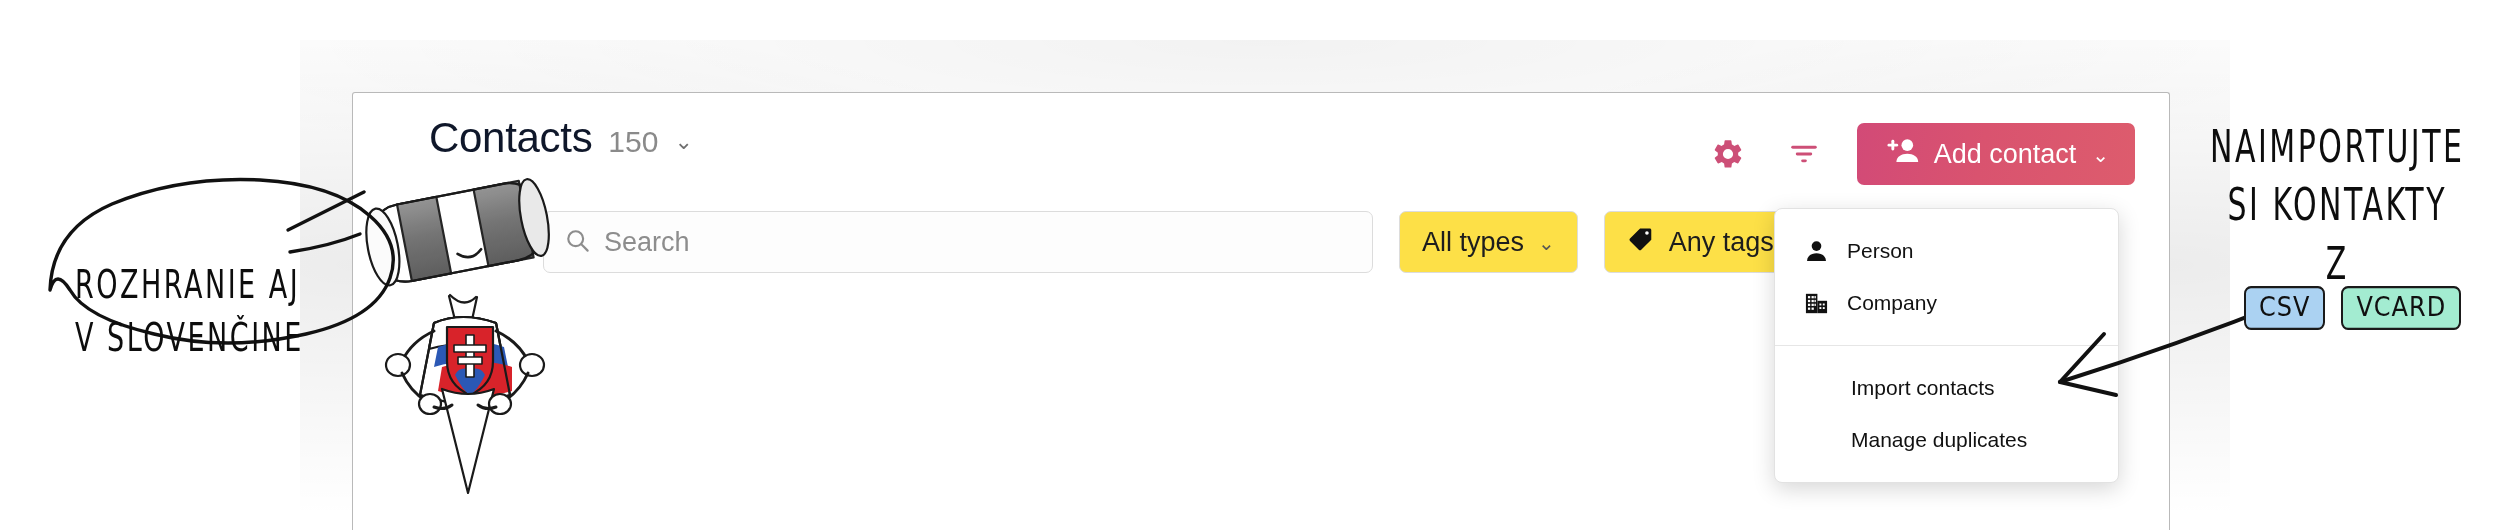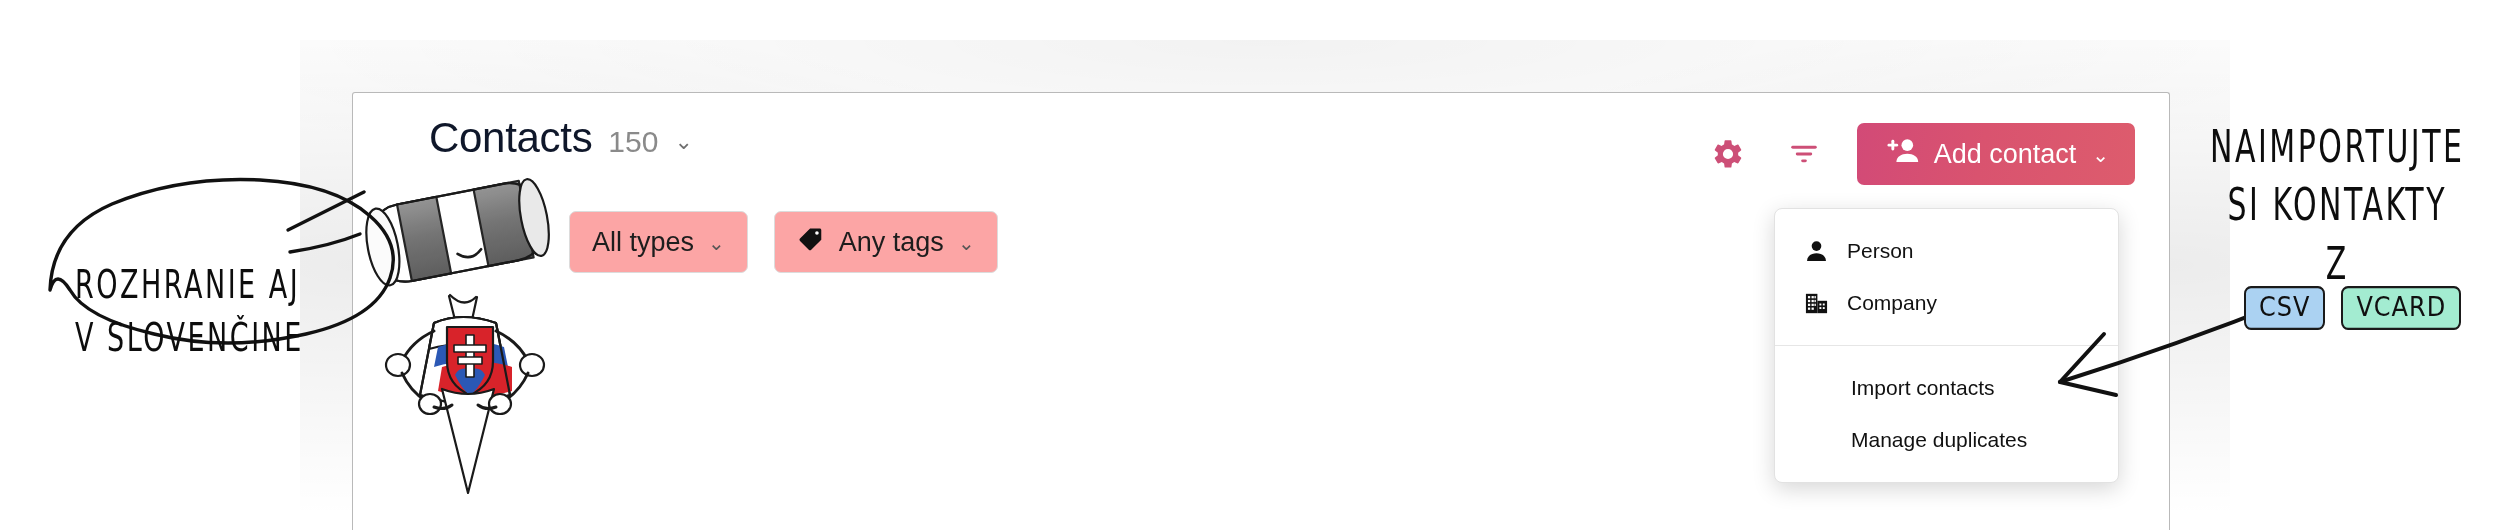--- a/index.html
+++ b/index.html
@@ -171,21 +171,21 @@
     padding: 0;
   }
   .search-box input::placeholder { color: #8d8d8d; }
 
   .pill {
     height: 62px;
     margin-left: 26px;
     padding: 8px 22px;
     border: 1px solid #dcdcdc;
     border-radius: 7px;
-    background: #fca5a5;
+    background: #fde047;
     display: flex;
     align-items: center;
     gap: 14px;
     font-size: 27px;
     color: #1d1d1d;
     font-family: "Liberation Sans", sans-serif;
     cursor: pointer;
     white-space: nowrap;
     box-sizing: border-box;
   }
@@ -356,20 +356,29 @@
           </span>
           <span class="addc-label">Add contact</span>
           <span class="addc-caret">⌄</span>
         </button>
 
       </div>
     </div>
 
     <div class="filters-row">
 
+      <div class="search-box">
+        <span>
+          <svg width="27" height="27" viewBox="0 0 24 24" aria-hidden="true">
+            <circle cx="10.4" cy="10.4" r="6.6" fill="none" stroke="#8d8d8d" stroke-width="1.9"></circle>
+            <line x1="15.4" y1="15.4" x2="21" y2="21" stroke="#8d8d8d" stroke-width="1.9" stroke-linecap="round"></line>
+          </svg>
+        </span>
+        <input type="text" placeholder="Search" style="">
+      </div>
 
       <div class="pill">
         <span>All types</span>
         <span class="pill-caret">⌄</span>
       </div>
 
       <div class="pill">
         <span>
           <svg width="28" height="28" viewBox="0 0 24 24" aria-hidden="true">
             <path d="M2.6 11.6 11.2 3h8.3c.7 0 1.3.6 1.3 1.3v8.3l-8.6 8.6c-.6.6-1.5.6-2.1 0L2.6 13.7c-.6-.6-.6-1.5 0-2.1z" fill="#111111"></path>

